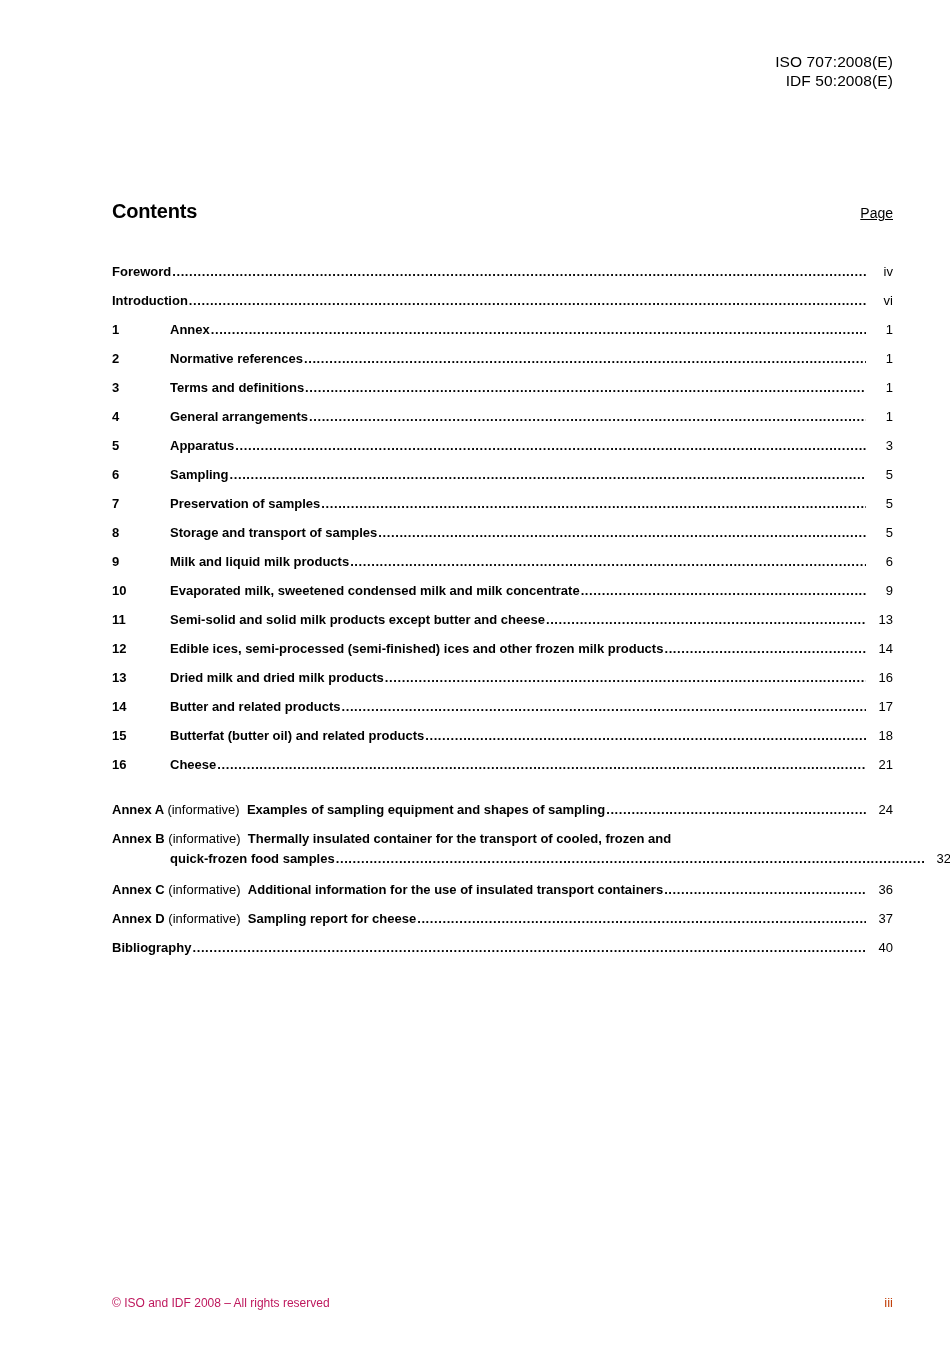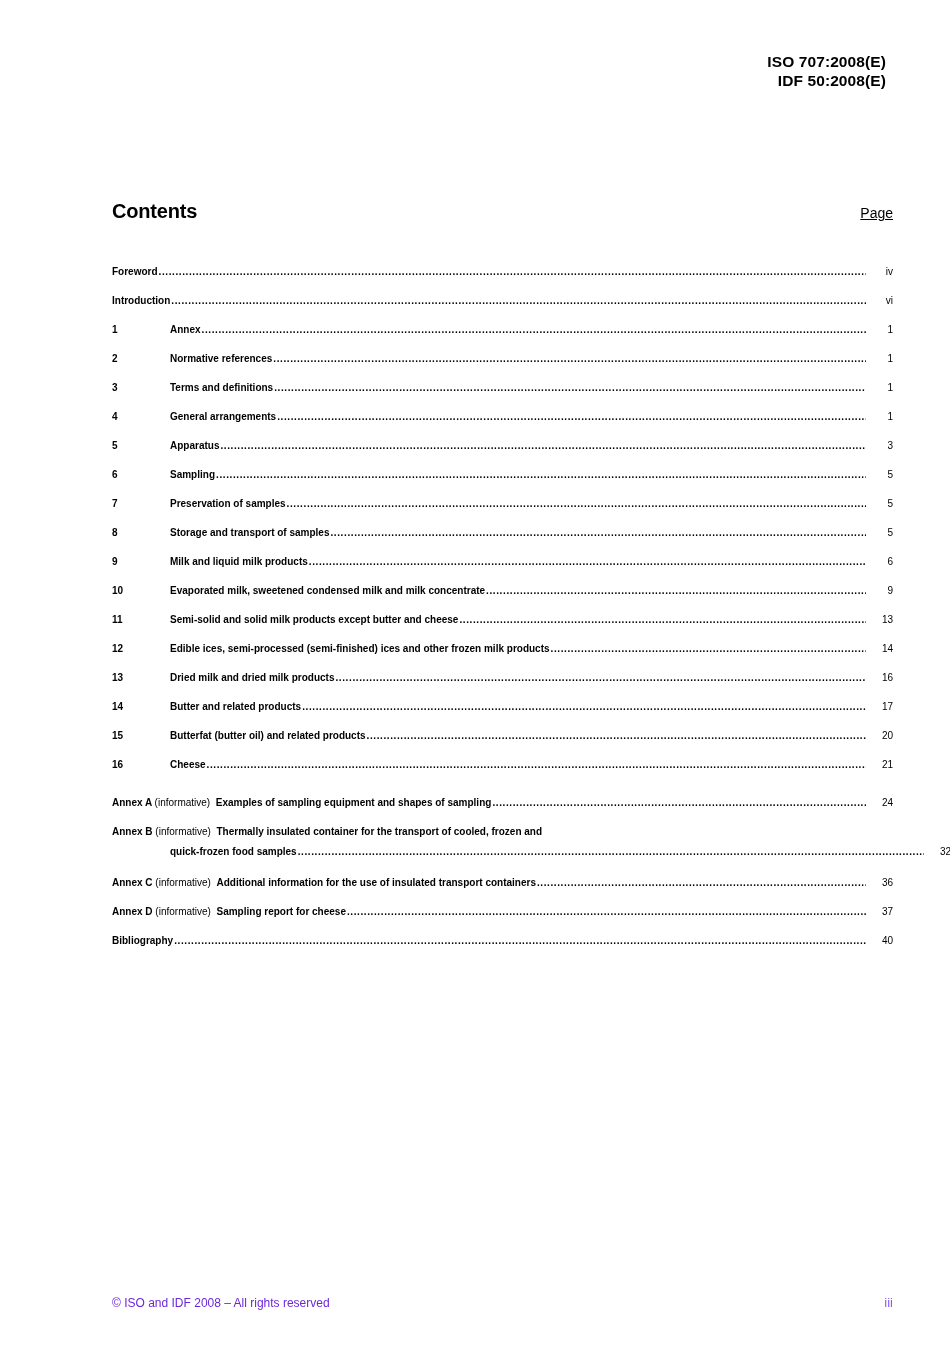--- a/index.html
+++ b/index.html
@@ -18,23 +18,23 @@
     height: 1345px;
     background: #ffffff;
     overflow: hidden;
     box-sizing: border-box;
   }
 
   
   .doc-header {
     position: absolute;
     top: 52px;
-    right: 64px;
+    right: 57px;
     text-align: right;
-    font-weight: bold;
+    font-weight: normal;
     font-size: 15.5px;
     line-height: 19px;
     letter-spacing: 0.1px;
   }
   .doc-header .hdr-line { display: block; white-space: nowrap; }
 
   
   .toc-title-row {
     position: absolute;
     top: 200px;
@@ -60,21 +60,21 @@
     position: absolute;
     top: 262px;
     left: 112px;
     width: 781px;
   }
 
   .toc-entry {
     display: block;
     position: relative;
     height: 29px;
-    font-size: 10px;
+    font-size: 13px;
     line-height: 20px;
     text-decoration: none;
     color: #000000;
   }
   .toc-entry.two-line { height: 51px; }
 
   .entry-line {
     display: flex;
     align-items: baseline;
     width: 100%;
@@ -120,35 +120,35 @@
     padding-left: 58px;
   }
 
   
   .toc-entry.front .entry-label { font-weight: bold; }
 
   
   .toc-entry.annex .entry-label,
   .toc-entry.biblio .entry-label { font-weight: bold; }
 
-  .space-before { margin-top: 9px; }
+  .space-before { margin-top: 16px; }
 
   
   .doc-footer {
     position: absolute;
     left: 112px;
     right: 57px;
     bottom: 35px;
     display: flex;
     align-items: baseline;
     justify-content: space-between;
     font-size: 12px;
   }
-  .footer-copyright { color: #6d28d9; }
-  .footer-pageno { color: #8b5cf6; font-size: 13px; }
+  .footer-copyright { color: #be185d; }
+  .footer-pageno { color: #c2410c; font-size: 13px; }
 </style>
 </head>
 <body>
 
 <div class="page">
 
   <div class="doc-header">
     <span class="hdr-line">ISO 707:2008(E)</span>
     <span class="hdr-line">IDF 50:2008(E)</span>
   </div>
@@ -283,21 +283,21 @@
           <span class="entry-label">Butter and related products</span>
           <span class="leader"></span>
           <span class="entry-page">17</span>
         </span>
       </a>
       <a class="toc-entry clause">
         <span class="entry-line">
           <span class="clause-num">15</span>
           <span class="entry-label">Butterfat (butter oil) and related products</span>
           <span class="leader"></span>
-          <span class="entry-page">20</span>
+          <span class="entry-page">18</span>
         </span>
       </a>
       <a class="toc-entry clause">
         <span class="entry-line">
           <span class="clause-num">16</span>
           <span class="entry-label">Cheese</span>
           <span class="leader"></span>
           <span class="entry-page">21</span>
         </span>
       </a>

